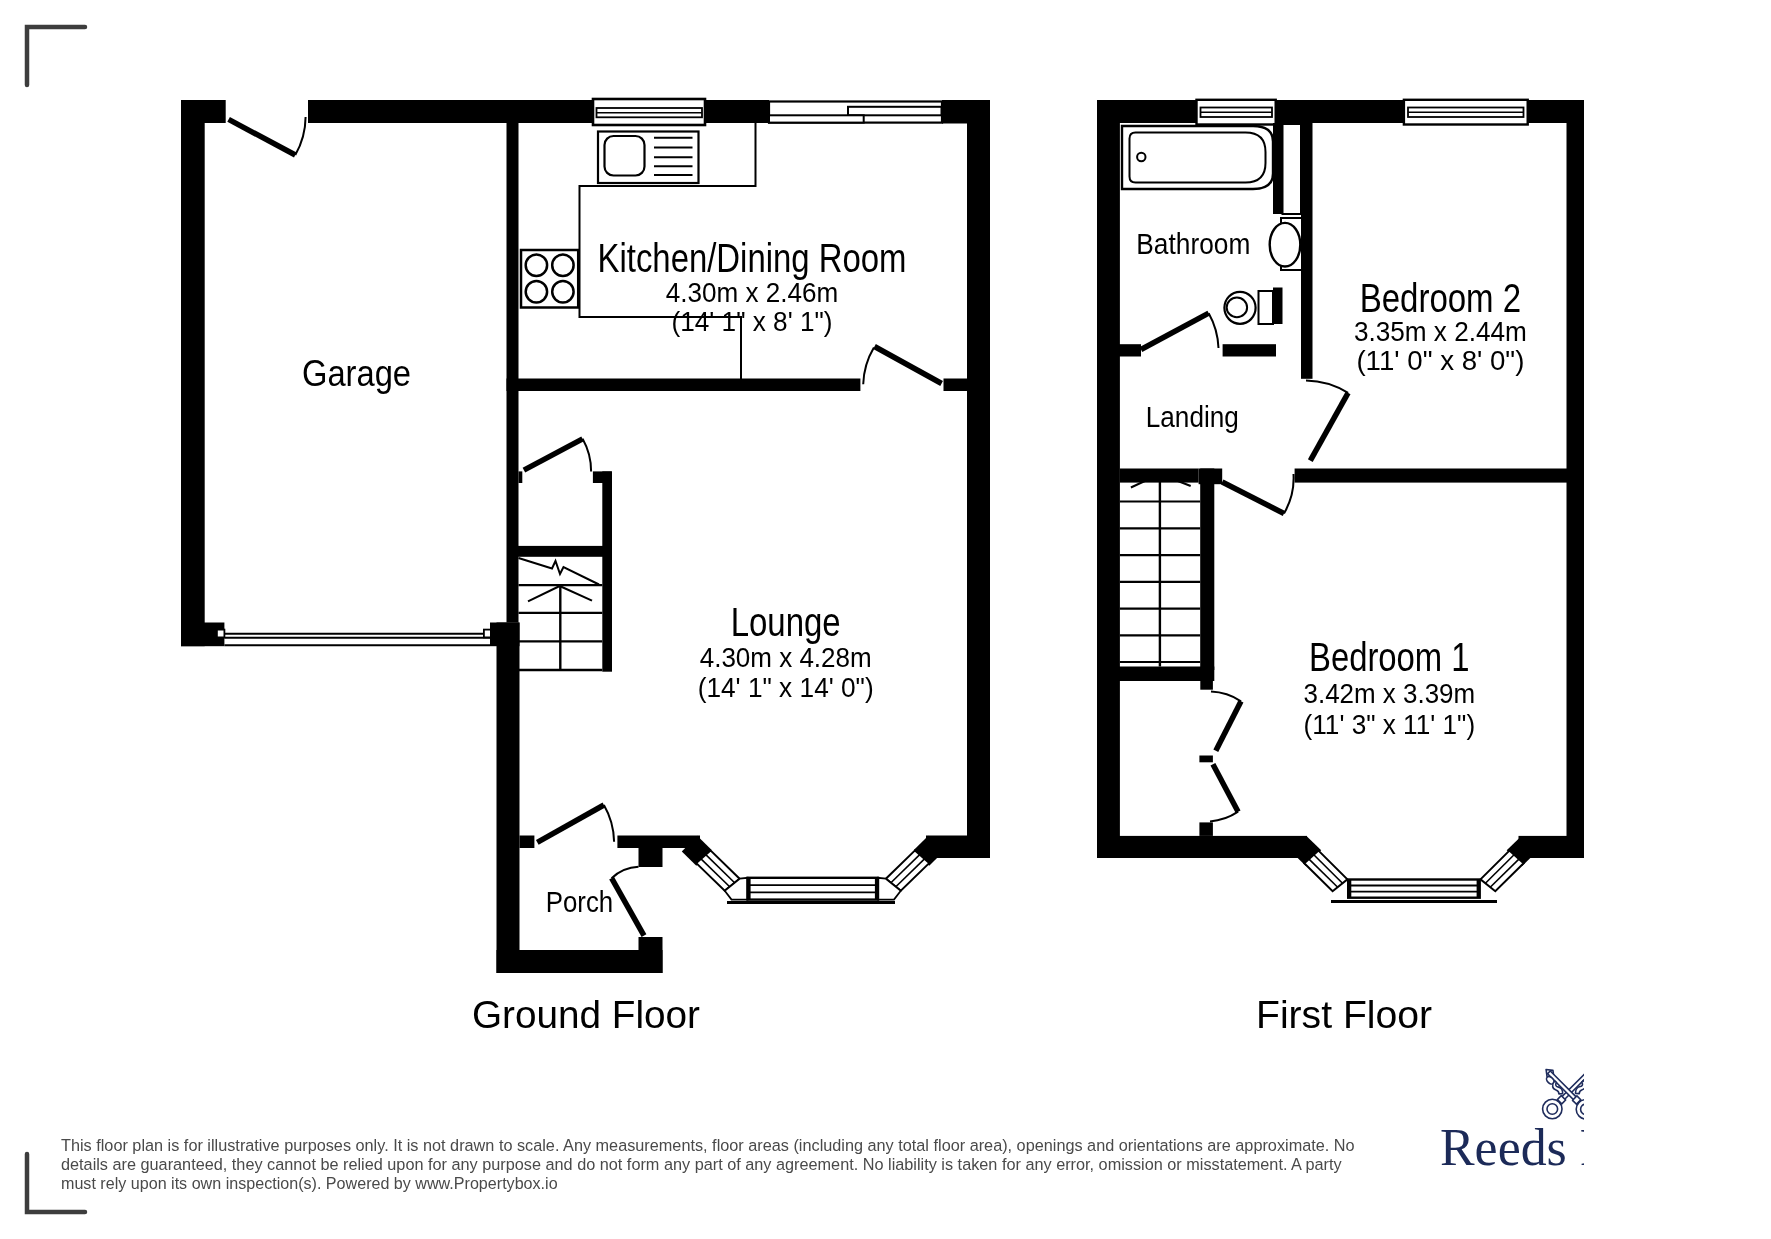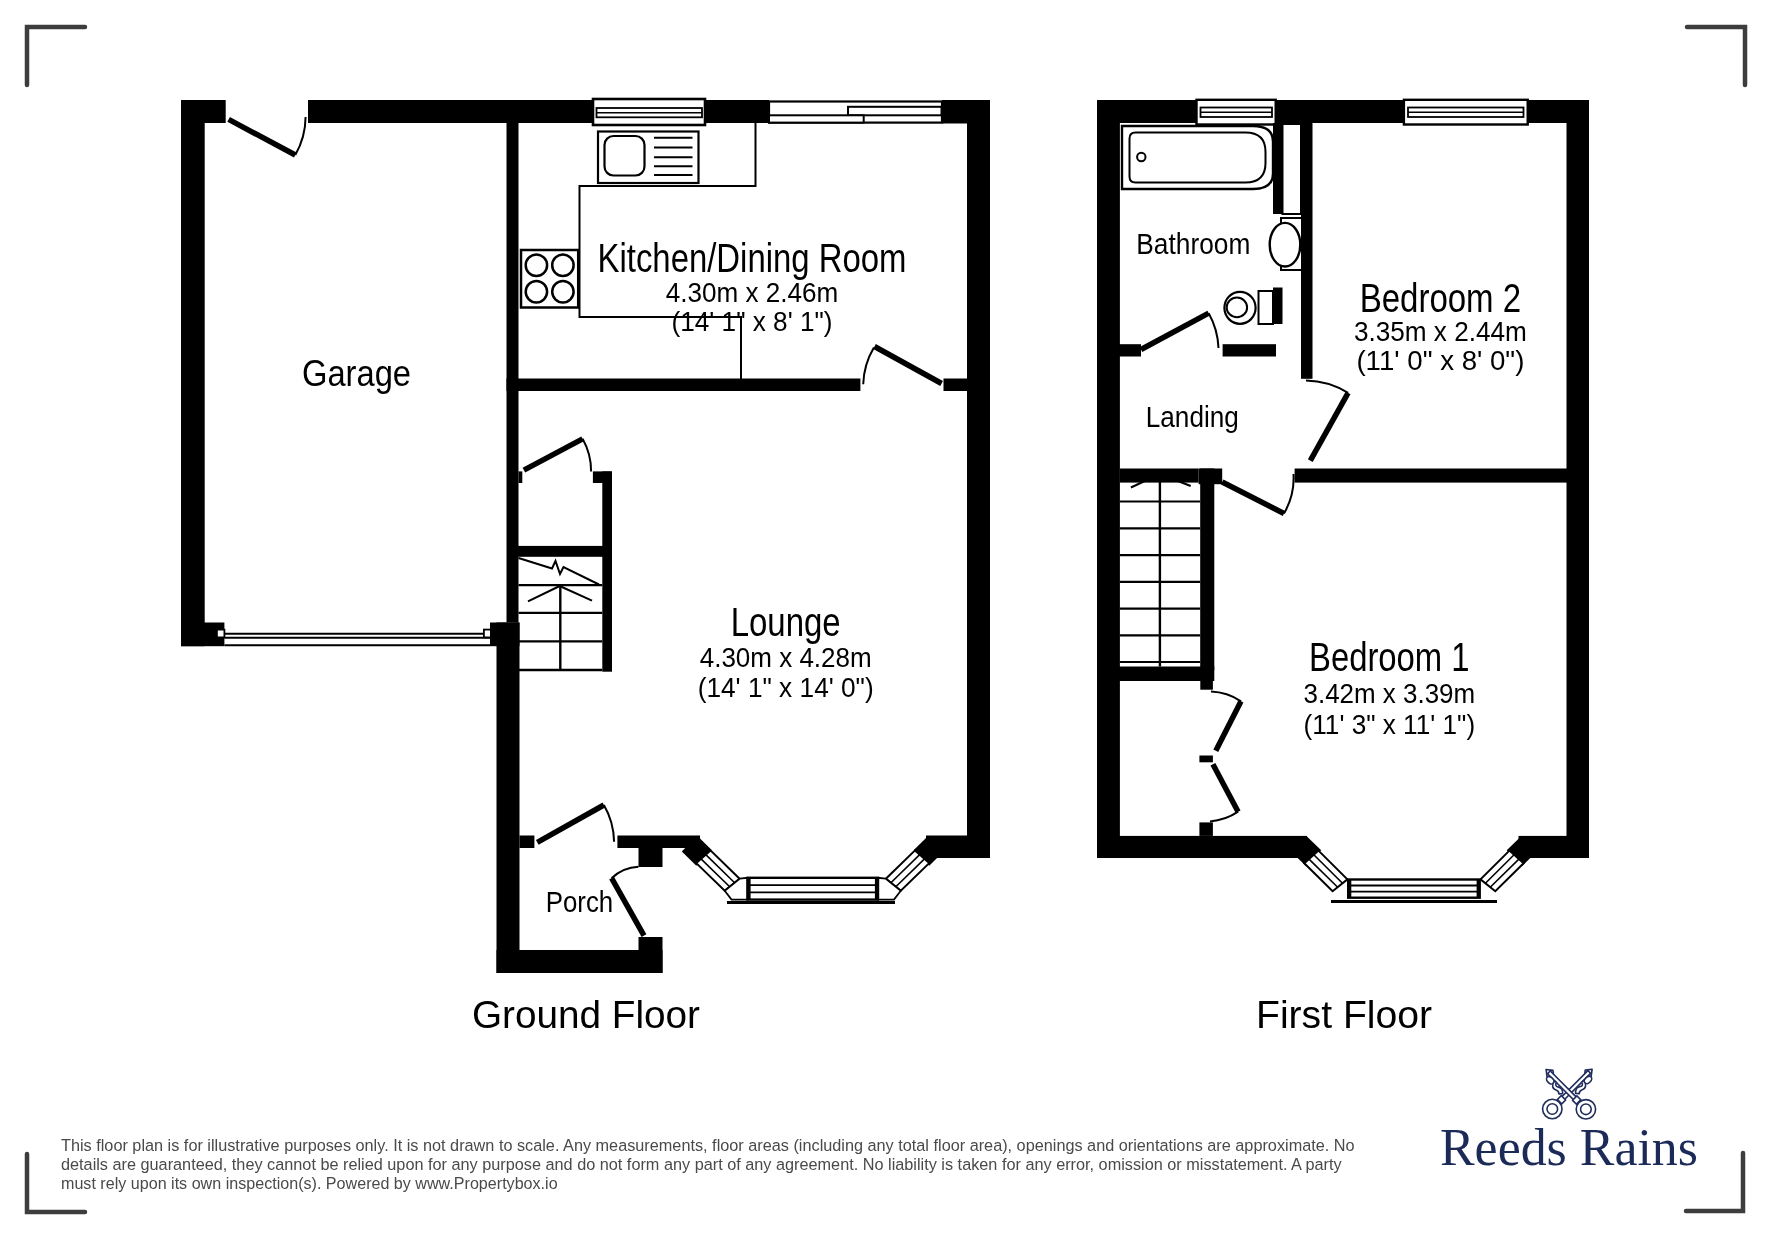--- a/index.html
+++ b/index.html
@@ -1,16 +1,16 @@
 <!DOCTYPE html>
 <html><head>
 <meta charset="utf-8">
 <style>
   html,body{margin:0;padding:0;background:#ffffff;}
-  .page{position:relative;width:1771px;height:1239px;background:#ffffff;overflow:hidden;}
+  .page{position:relative;width:1584px;height:1239px;background:#ffffff;overflow:hidden;}
   svg{display:block;}
   text{font-family:"Liberation Sans", sans-serif;fill:#000;}
   .room{font-size:40px;}
   .dim{font-size:28px;}
   .small{font-size:29px;}
   .title{font-size:38px;}
   .disc{font-size:17px;fill:#4a4a4a;}
   .logo{font-family:"Liberation Serif", serif;font-size:52px;fill:#1c2a58;}
 </style>
 </head>

